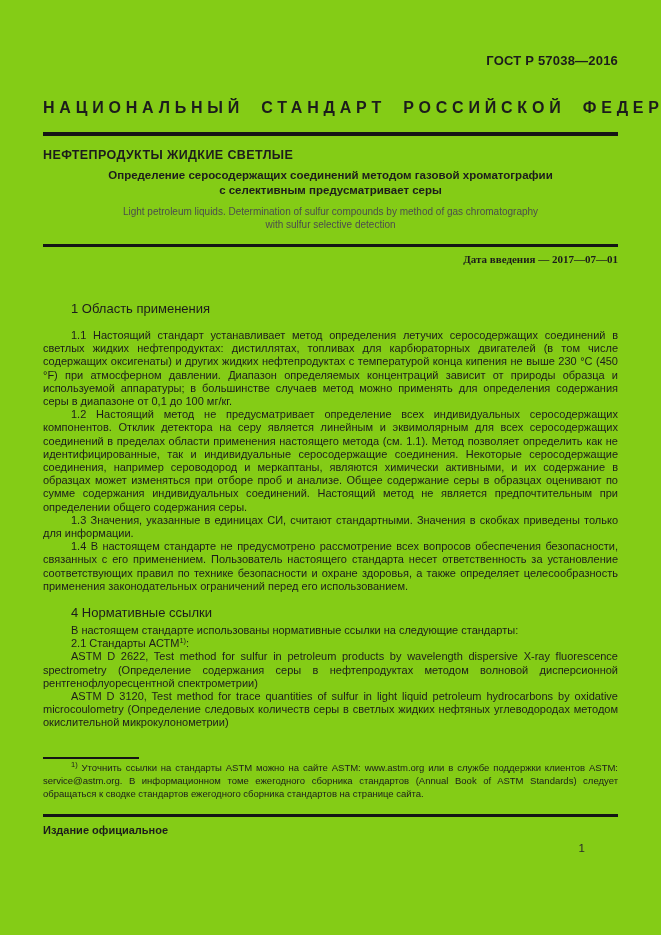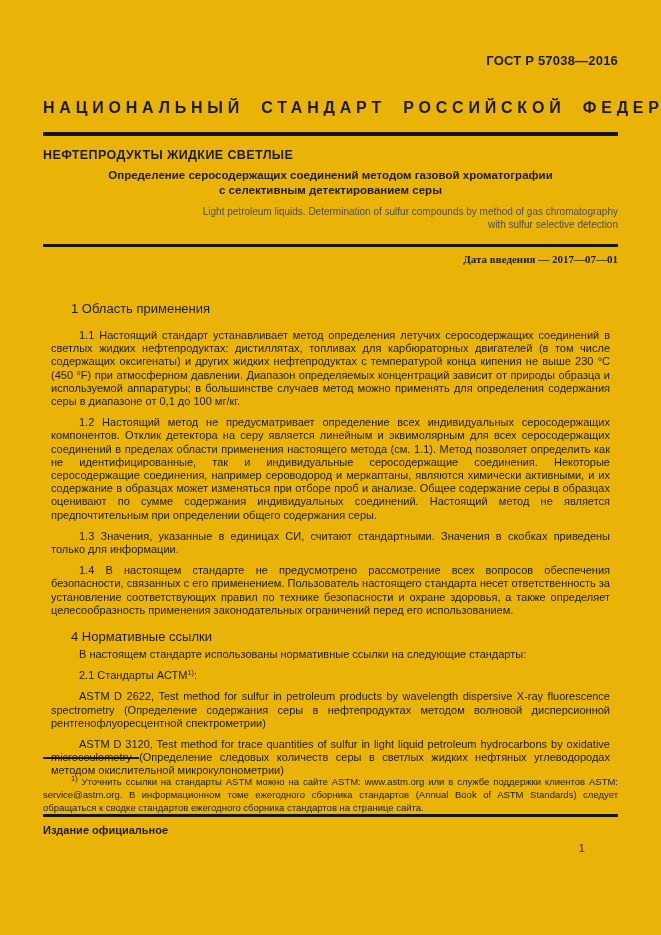--- a/index.html
+++ b/index.html
@@ -1,21 +1,21 @@
 <!DOCTYPE html>
 <html><head>
 <meta charset="utf-8">
 <style>
   html, body { margin: 0; padding: 0; background: #ffffff; }
   .page {
     position: relative;
     width: 661px;
     height: 935px;
     margin: 0 auto;
-    background: #eab308;
+    background: #84cc16;
     overflow: hidden;
     font-family: "Liberation Sans", "DejaVu Sans", sans-serif;
     color: #1c1c1c;
     -webkit-font-smoothing: antialiased;
   }
   .content { margin: 0 43px; }
 
   .doc-number {
     padding-top: 53px;
     text-align: right;
@@ -44,21 +44,21 @@
   }
   .subtitle-ru {
     margin-top: 6px;
     text-align: center;
     font-weight: bold;
     font-size: 11.5px;
     line-height: 15px;
   }
   .title-en {
     margin-top: 7px;
-    text-align: right;
+    text-align: center;
     font-size: 10px;
     line-height: 13px;
     color: #4d4d4d;
   }
   .date {
     margin-top: 6px;
     text-align: right;
     font-weight: bold;
     font-size: 11px;
     font-family: Liberation Serif, serif;
@@ -67,21 +67,21 @@
   .sec {
     margin: 0;
     padding-left: 28px;
     font-weight: normal;
     font-size: 13px;
   }
   .sec-1 { margin-top: 36px; }
   .sec-2 { margin-top: 12px; }
 
   p.body {
-    margin: 8px;
+    margin: 0;
     font-size: 11px;
     line-height: 13.2px;
     text-align: justify;
     text-indent: 28px;
   }
   p.body.first { margin-top: 13px; }
   p.body.intro { margin-top: 4px; }
 
   sup {
     font-size: 7.5px;
@@ -94,21 +94,21 @@
     left: 43px;
     right: 43px;
     top: 757px;
   }
   .footnote-rule {
     width: 96px;
     height: 2px;
     background: #151515;
   }
   .footnote-text {
-    margin: 16px 0 0 0;
+    margin: 2px 0 0 0;
     font-size: 9.5px;
     line-height: 13px;
     text-align: justify;
     text-indent: 28px;
   }
 
   .footer-rule {
     position: absolute;
     left: 43px;
     right: 43px;
@@ -141,21 +141,21 @@
     <div class="doc-number">ГОСТ Р 57038—2016</div>
 
     <div class="fed-header">НАЦИОНАЛЬНЫЙ СТАНДАРТ РОССИЙСКОЙ ФЕДЕРАЦИИ</div>
 
     <div class="rule rule-thick"></div>
 
     <div class="title-ru">НЕФТЕПРОДУКТЫ ЖИДКИЕ СВЕТЛЫЕ</div>
 
     <div class="subtitle-ru">
       <div>Определение серосодержащих соединений методом газовой хроматографии</div>
-      <div>с селективным детектированием серы</div>
+      <div>с селективным предусматривает серы</div>
     </div>
 
     <div class="title-en">
       <div>Light petroleum liquids. Determination of sulfur compounds by method of gas chromatography</div>
       <div>with sulfur selective detection</div>
     </div>
 
     <div class="rule rule-mid"></div>
 
     <div class="date">Дата введения — 2017—07—01</div>

